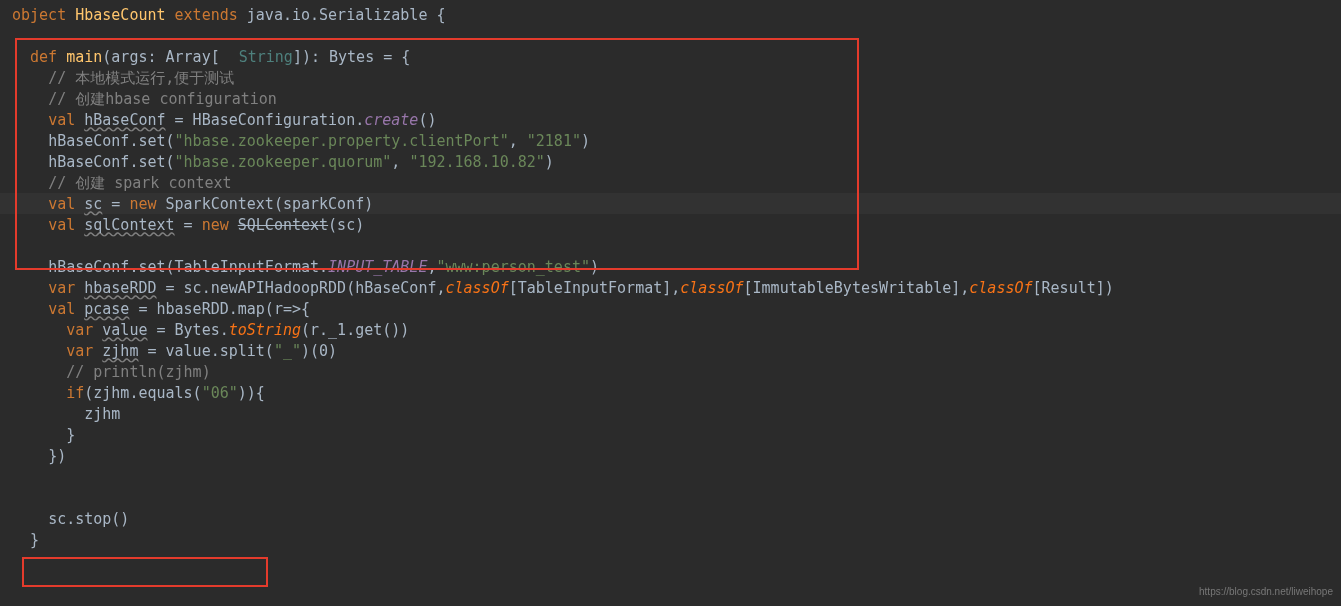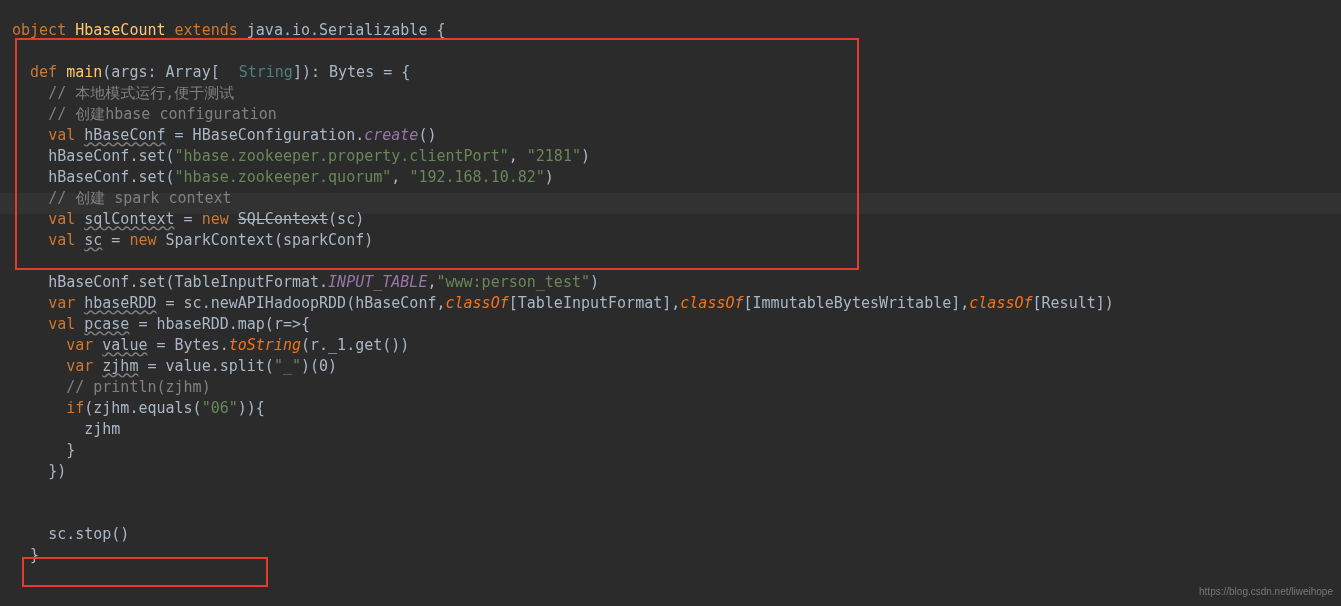--- a/index.html
+++ b/index.html
@@ -10,21 +10,21 @@
     background: #2b2b2b;
     font-family: "Consolas", "Menlo", "Monaco", monospace;
     font-size: 15px;
     line-height: 21px;
     color: #a9b7c6;
     overflow: hidden;
     position: relative;
   }
   .editor {
     position: relative;
-    padding: 20px 0 0 12px;
+    padding: 5px 0 0 12px;
   }
   .line {
     white-space: pre;
     height: 21px;
   }
   .kw     { color: #cc7832; }
   .fn     { color: #ffc66d; }
   .type-l { color: #4e807d; margin-left: 19px; }           
   .str    { color: #6a8759; }           
   .cmt    { color: #808080; }           
@@ -64,22 +64,22 @@
 <div class="editor code">
 <div class="line"><span class="kw">object</span> <span class="fn">HbaseCount</span> <span class="kw">extends</span> <span>java.io.Serializable {</span></div>
 <div class="line"></div>
 <div class="line">  <span class="kw">def</span> <span class="fn">main</span><span>(args: Array[</span><span class="type-l">String</span><span>]): Bytes = {</span></div>
 <div class="line">    <span class="cmt">// 本地模式运行,便于测试</span></div>
 <div class="line">    <span class="cmt">// 创建hbase configuration</span></div>
 <div class="line">    <span class="kw">val</span> <span class="wavy">hBaseConf</span><span> = HBaseConfiguration.</span><span class="ital">create</span><span>()</span></div>
 <div class="line">    <span>hBaseConf.set(</span><span class="str">"hbase.zookeeper.property.clientPort"</span><span>, </span><span class="str">"2181"</span><span>)</span></div>
 <div class="line">    <span>hBaseConf.set(</span><span class="str">"hbase.zookeeper.quorum"</span><span>, </span><span class="str">"192.168.10.82"</span><span>)</span></div>
 <div class="line">    <span class="cmt">// 创建 spark context</span></div>
+<div class="line">    <span class="kw">val</span> <span class="wavy">sc</span><span> = </span><span class="kw">new</span><span> SparkContext(sparkConf)</span></div>
 <div class="line">    <span class="kw">val</span> <span class="wavy">sqlContext</span><span> = </span><span class="kw">new</span> <span class="strike">SQLContext</span><span>(sc)</span></div>
-<div class="line">    <span class="kw">val</span> <span class="wavy">sc</span><span> = </span><span class="kw">new</span><span> SparkContext(sparkConf)</span></div>
 <div class="line"></div>
 <div class="line">    <span>hBaseConf.set(TableInputFormat.</span><span class="ital">INPUT_TABLE</span><span>,</span><span class="str">"www:person_test"</span><span>)</span></div>
 <div class="line">    <span class="kw">var</span> <span class="wavy">hbaseRDD</span><span> = sc.newAPIHadoopRDD(hBaseConf,</span><span class="ital2">classOf</span><span>[TableInputFormat],</span><span class="ital2">classOf</span><span>[ImmutableBytesWritable],</span><span class="ital2">classOf</span><span>[Result])</span></div>
 <div class="line">    <span class="kw">val</span> <span class="wavy">pcase</span><span> = hbaseRDD.map(r=&gt;{</span></div>
 <div class="line">      <span class="kw">var</span> <span class="wavy">value</span><span> = Bytes.</span><span class="ital2">toString</span><span>(r._1.get())</span></div>
 <div class="line">      <span class="kw">var</span> <span class="wavy">zjhm</span><span> = value.split(</span><span class="str">"_"</span><span>)(0)</span></div>
 <div class="line">      <span class="cmt">// println(zjhm)</span></div>
 <div class="line">      <span class="kw">if</span><span>(zjhm.equals(</span><span class="str">"06"</span><span>)){</span></div>
 <div class="line">        <span>zjhm</span></div>
 <div class="line">      <span>}</span></div>

